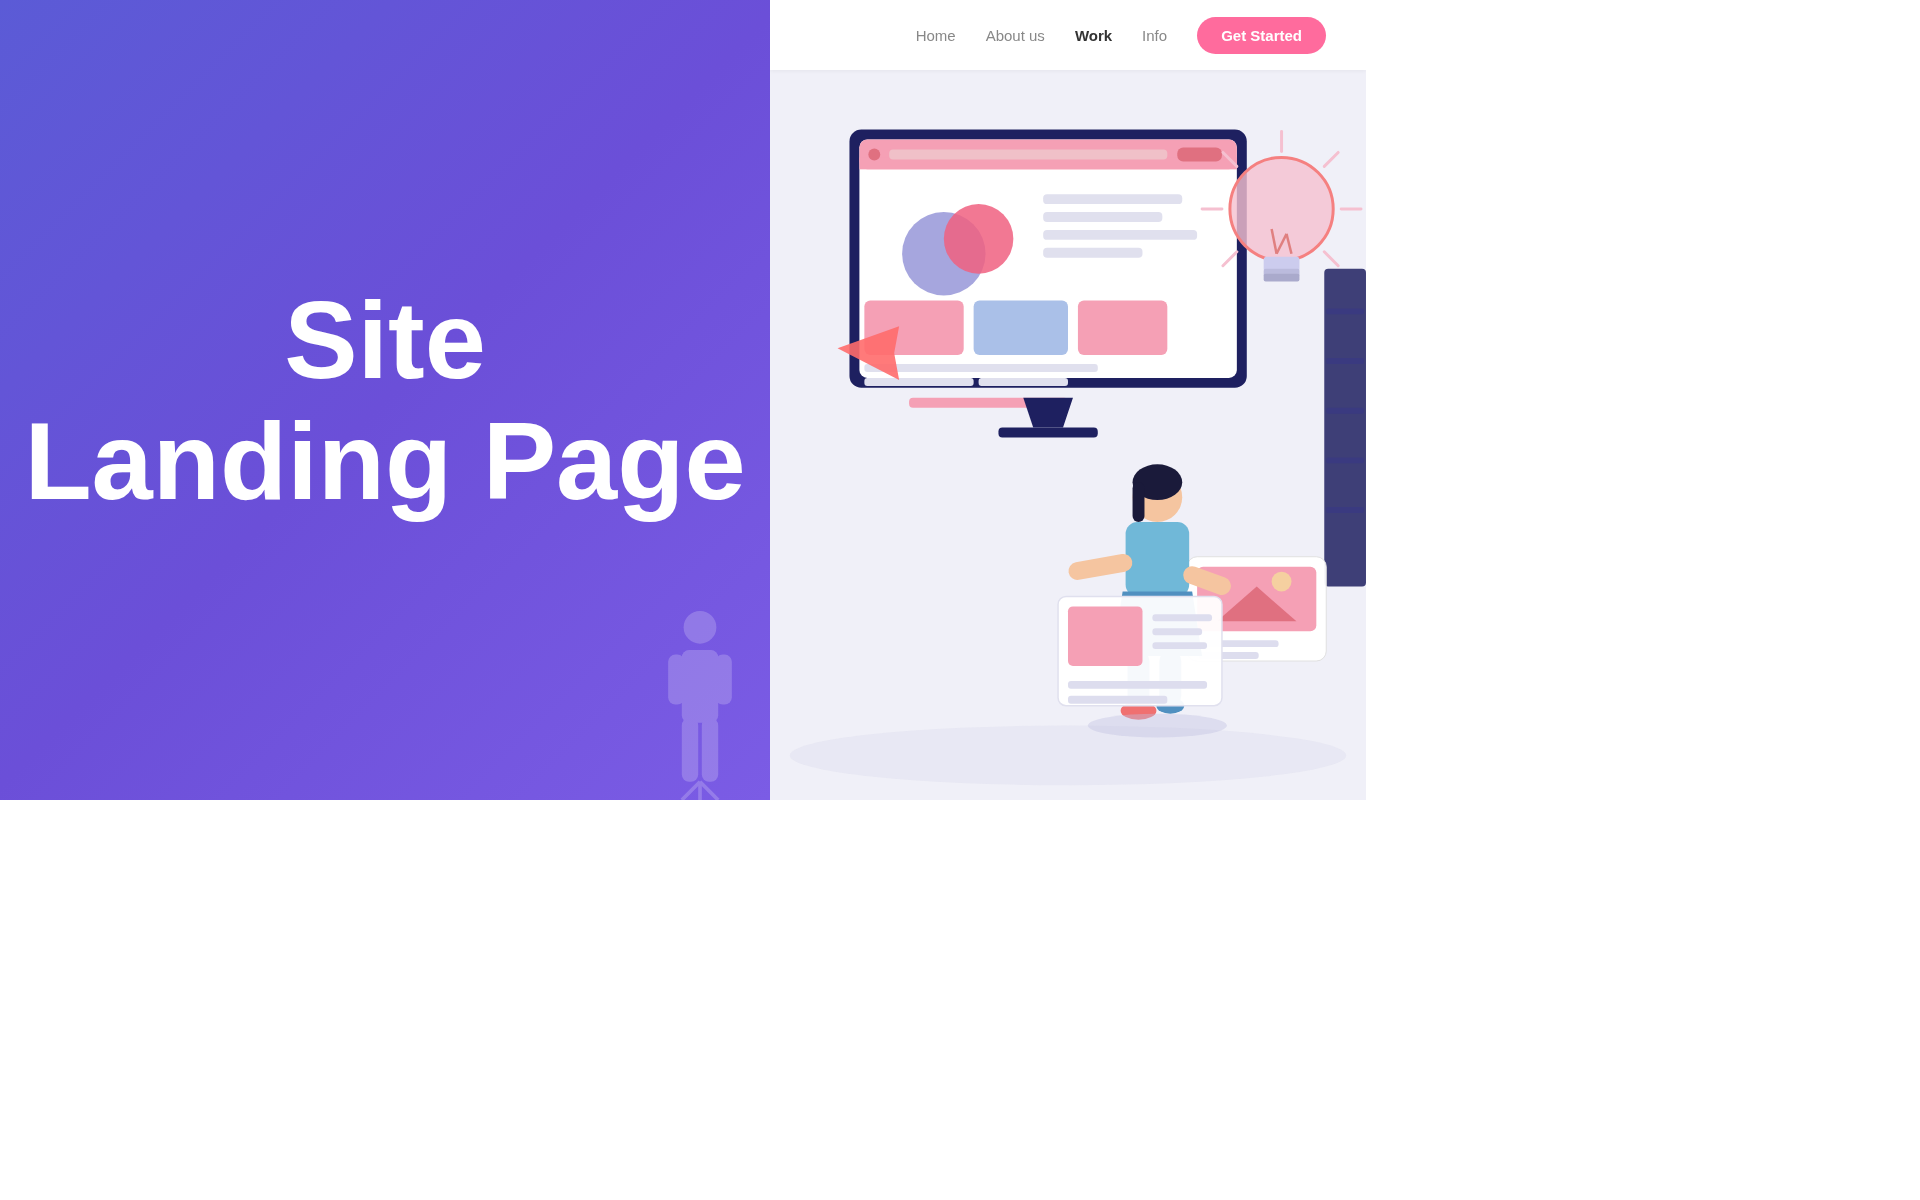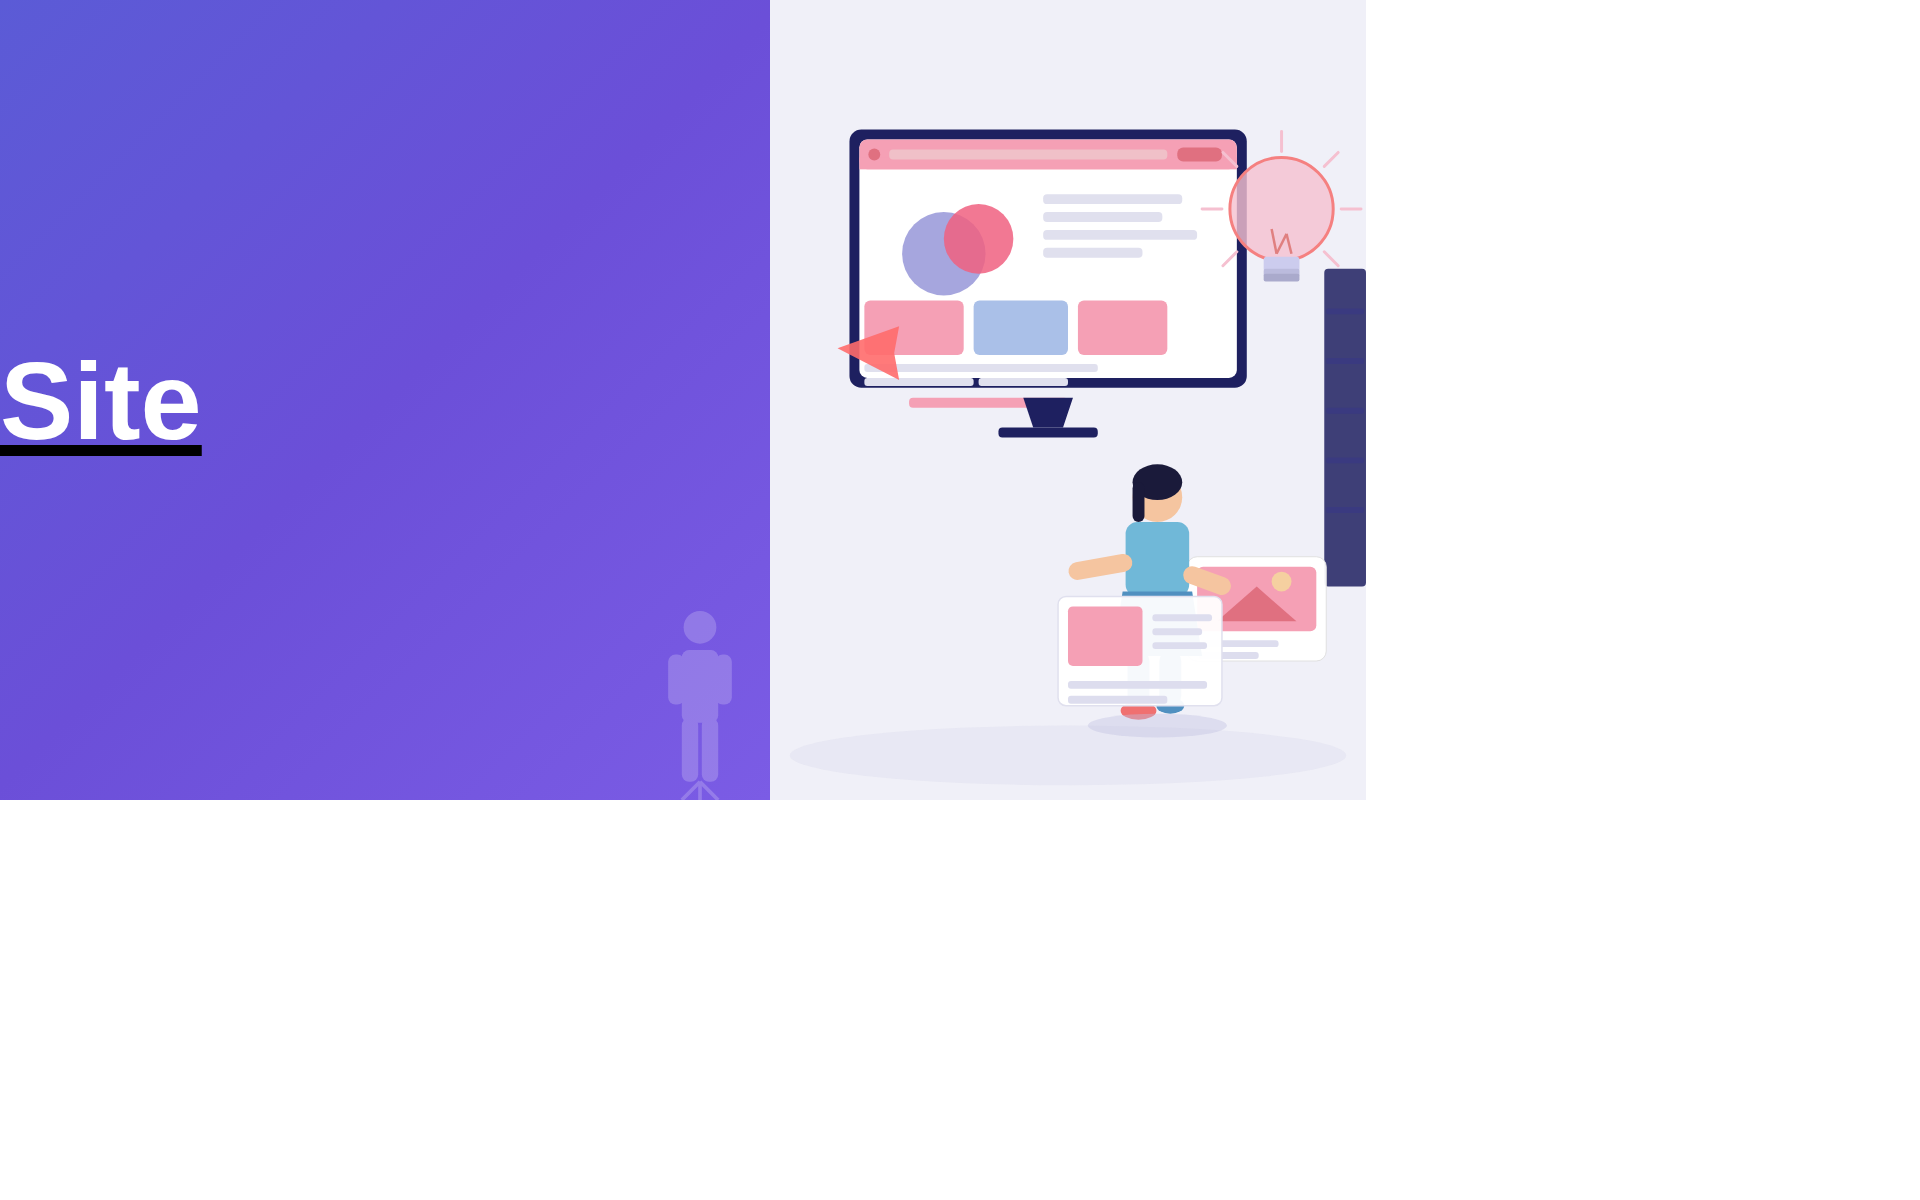--- a/index.html
+++ b/index.html
@@ -11,23 +11,23 @@
       display: flex;
     }
 
     
     .left-panel {
       width: 770px;
       height: 800px;
       background: linear-gradient(135deg, #5b5bd6 0%, #6b4fd8 50%, #7b5ce5 100%);
       display: flex;
       align-items: center;
+      justify-content: center;
       flex-shrink: 0;
       position: relative;
-      text-decoration: underline;
     }
 
     .hero-text {
       text-align: center;
       color: white;
       font-weight: 900;
     }
 
     .hero-text .line1 {
       font-size: 110px;
@@ -115,38 +115,46 @@
       right: 0;
       bottom: 0;
     }
   </style>
 </head>
 <body>
 
 <div class="left-panel">
   <div class="hero-text">
     <span class="line1">Site</span>
+    <span class="line3">Landing Page</span>
   </div>
 
   <svg class="silhouette" viewBox="0 0 100 220" xmlns="http://www.w3.org/2000/svg">
     <ellipse cx="50" cy="30" rx="18" ry="18" fill="white"></ellipse>
     <rect x="30" y="55" width="40" height="80" rx="8" fill="white"></rect>
     <rect x="15" y="60" width="18" height="55" rx="8" fill="white"></rect>
     <rect x="67" y="60" width="18" height="55" rx="8" fill="white"></rect>
     <rect x="30" y="130" width="18" height="70" rx="8" fill="white"></rect>
     <rect x="52" y="130" width="18" height="70" rx="8" fill="white"></rect>
 
     <line x1="50" y1="200" x2="30" y2="220" stroke="white" stroke-width="4"></line>
     <line x1="50" y1="200" x2="70" y2="220" stroke="white" stroke-width="4"></line>
     <line x1="50" y1="200" x2="50" y2="220" stroke="white" stroke-width="4"></line>
   </svg>
 </div>
 
 <div class="right-panel">
 
+  <nav class="navbar">
+    <a class="nav-link">Home</a>
+    <a class="nav-link">About us</a>
+    <a class="nav-link active">Work</a>
+    <a class="nav-link">Info</a>
+    <button class="nav-cta">Get Started</button>
+  </nav>
 
   <svg class="illustration-svg" viewBox="0 0 600 730" xmlns="http://www.w3.org/2000/svg" preserveAspectRatio="xMidYMid meet">
 
     <ellipse cx="300" cy="690" rx="280" ry="30" fill="#e0e0f0" opacity="0.5"></ellipse>
 
     <rect x="80" y="60" width="400" height="260" rx="12" fill="#1e2060"></rect>
 
     <rect x="90" y="70" width="380" height="240" rx="8" fill="white"></rect>
 
     <rect x="90" y="70" width="380" height="30" rx="8" fill="#f5a0b5"></rect>

